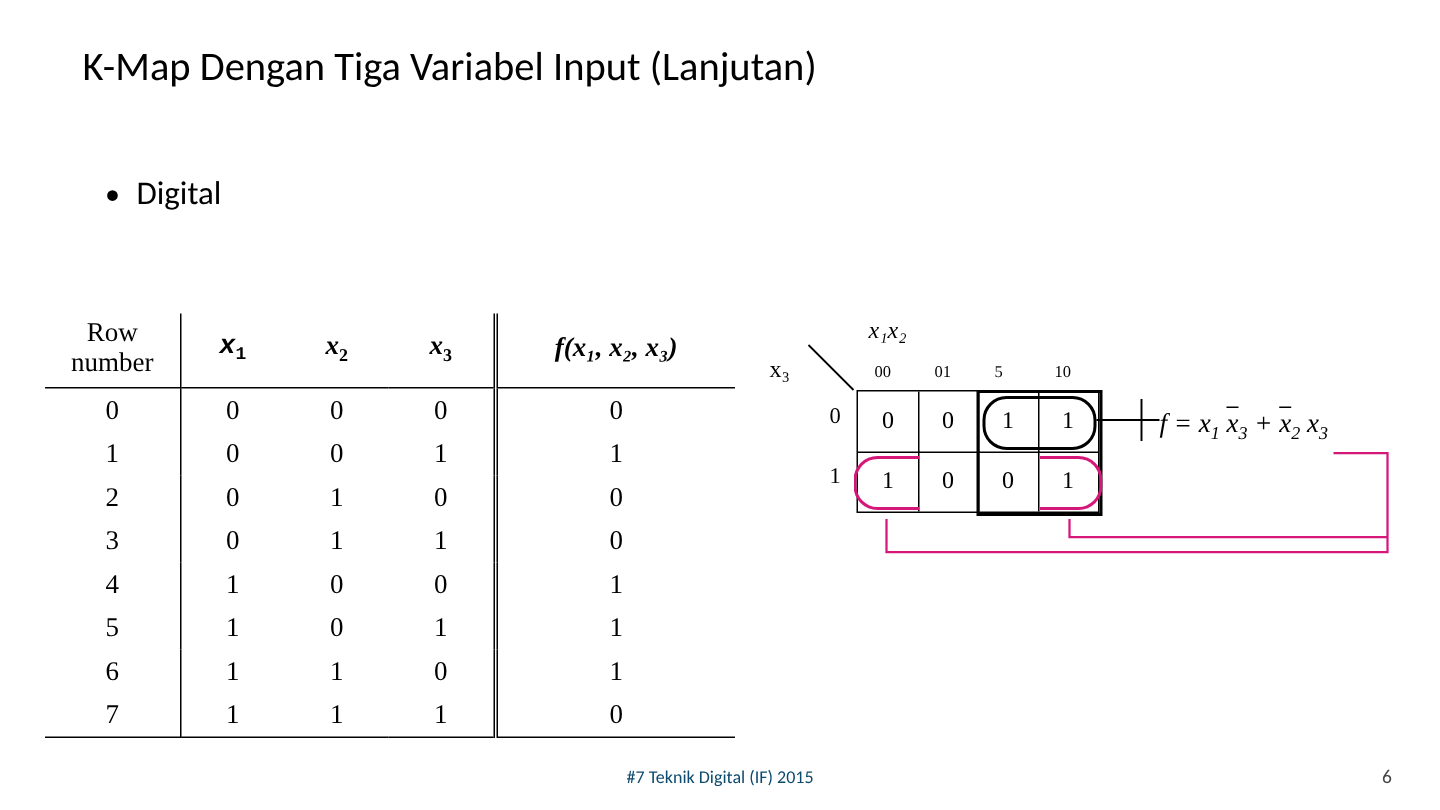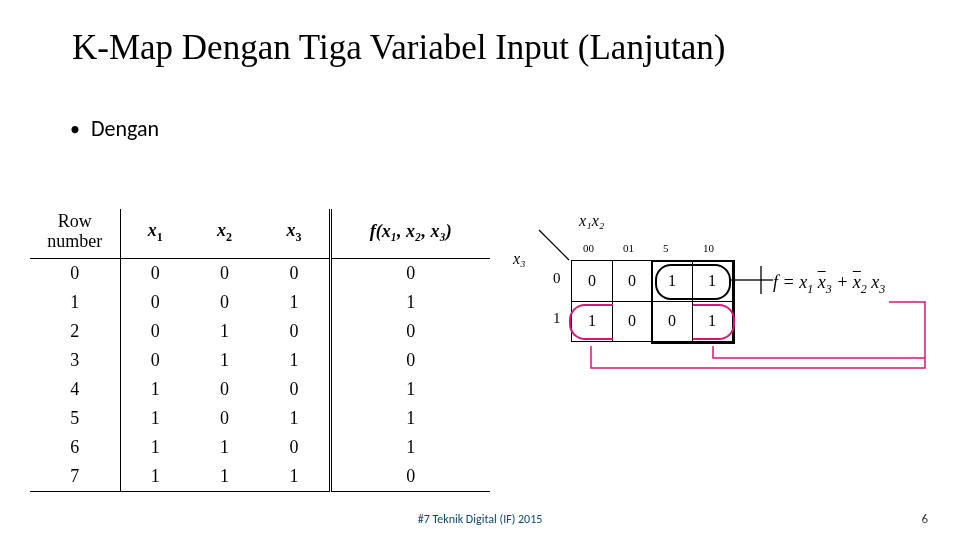--- a/index.html
+++ b/index.html
@@ -7,25 +7,24 @@
     width: 960px;
     height: 540px;
     background: #fff;
     font-family: Calibri, Arial, sans-serif;
     color: #000;
     position: relative;
     overflow: hidden;
   }
   .title {
     position: absolute;
-    left: 72px;
+    left: 55px;
     top: 28px;
-    font-size: 35px;
+    font-size: 27px;
     font-weight: 400;
-    font-family: Liberation Serif, serif;
   }
   .bullet-row {
     position: absolute;
     left: 70px;
     top: 115px;
     font-size: 22px;
   }
   .bullet-row .dot {
     display: inline-block;
     margin-right: 6px;
@@ -38,21 +37,21 @@
     left: 30px;
     top: 182px;
     width: 460px;
     font-family: "Times New Roman", Times, serif;
     font-size: 18px;
     margin-top: 27px;
   }
   .truth table { border-collapse: collapse; width: 100%; }
   .truth th, .truth td { text-align: center; padding: 3px 0; }
   .truth th.rownum { width: 90px; font-weight: 400; line-height: 1.1; }
-  .truth th.col-x1 { width: 70px; }
+  .truth th.col-x1 { width: 70px; font-family: Liberation Mono, monospace; }
   .truth th.col-x2 { width: 70px; }
   .truth th.col-x3 { width: 70px; }
   .truth th.col-f  { width: 160px; }
   .hdr-row th { border-bottom: 1px solid #000; padding-bottom: 6px; }
   .truth td { padding-top: 4px; padding-bottom: 4px; }
   .truth .sep-r { border-right: 1px solid #000; }
   .truth .sep-rrd { border-right: 3px double #000; }
   .lastsep td { border-bottom: 1px solid #000; }
   .sub { font-size: 12px; vertical-align: sub; }
   .fnhead { font-style: italic; }
@@ -60,21 +59,21 @@
   
   .kmap {
     position: absolute;
     left: 525px;
     top: 218px;
     font-family: "Times New Roman", Times, serif;
     font-size: 16px;
   }
   
   .lbl-cols { position: absolute; left: 54px; top: -6px; font-style: italic; }
-  .lbl-row  { position: absolute; left: -12px; top: 32px; font-style: italic; }
+  .lbl-row  { position: absolute; left: -12px; top: 20px; }
   
   .slash {
     position: absolute;
     left: 12px; top: 10px;
     width: 34px; height: 34px;
   }
   .slash svg { width: 34px; height: 34px; }
   
   .colhead { position: absolute; top: 24px; font-size: 11px; }
   .ch0 { left: 58px; } .ch1 { left: 98px; } .ch2 { left: 138px; } .ch3 { left: 178px; }
@@ -165,21 +164,21 @@
     color: #444;
   }
 </style>
 </head>
 <body>
 
 <div class="title">K-Map Dengan Tiga Variabel Input (Lanjutan)</div>
 
 <div class="bullet-row">
   <span class="dot">•</span>
-  <span>Dengan</span>
+  <span>Digital</span>
 </div>
 
 <div class="truth">
   <table>
     <thead>
       <tr class="hdr-row">
         <th class="rownum sep-r">
           <span style="white-space:pre-line;">Row
 number</span>
         </th>

